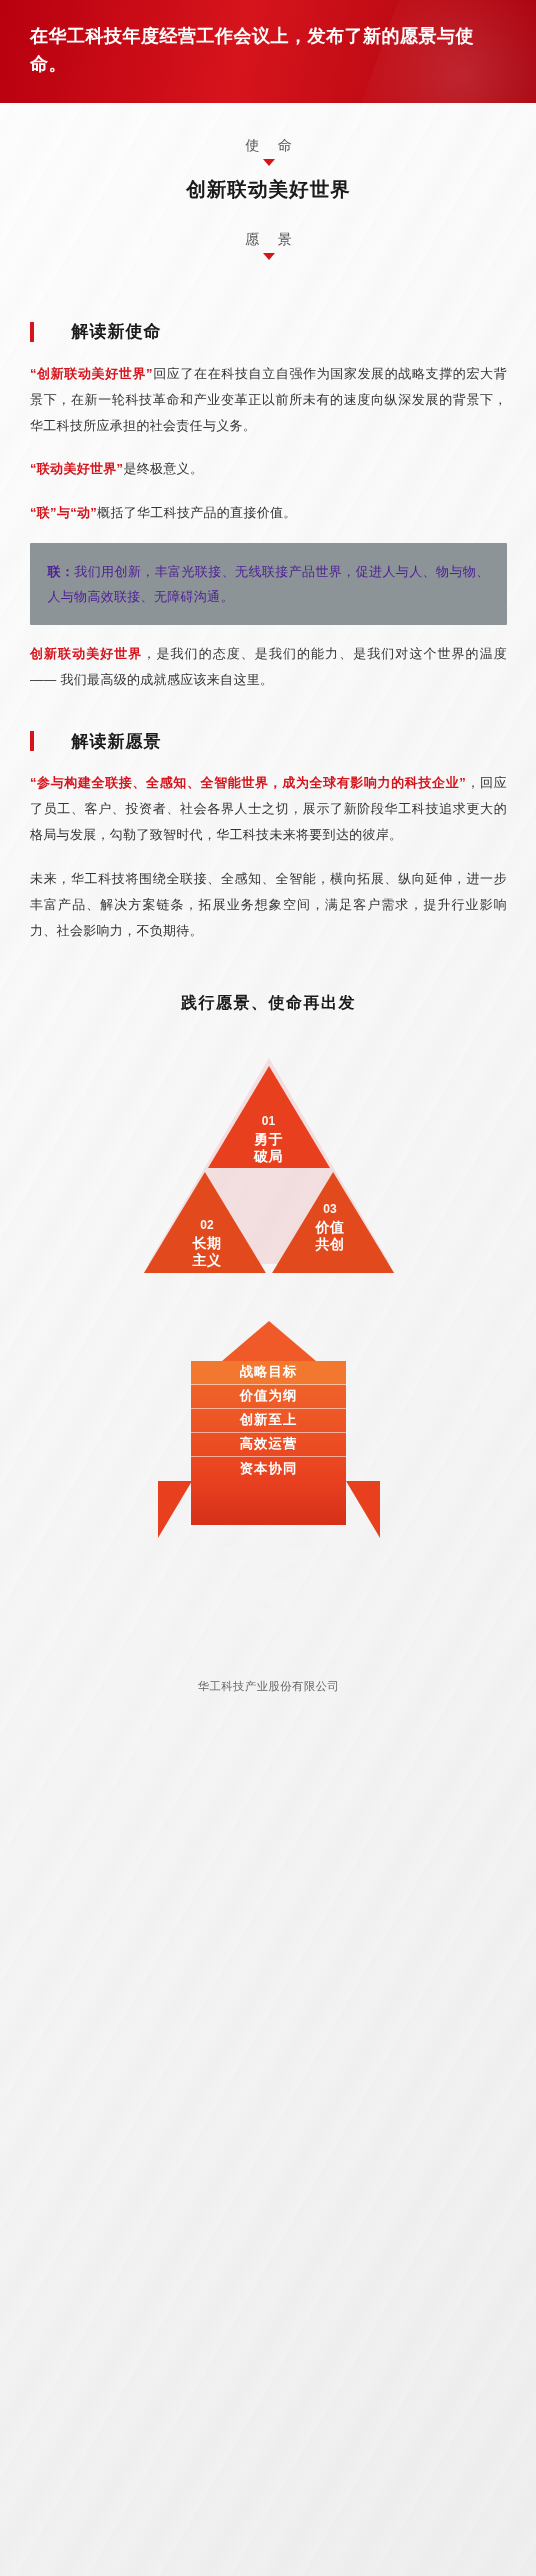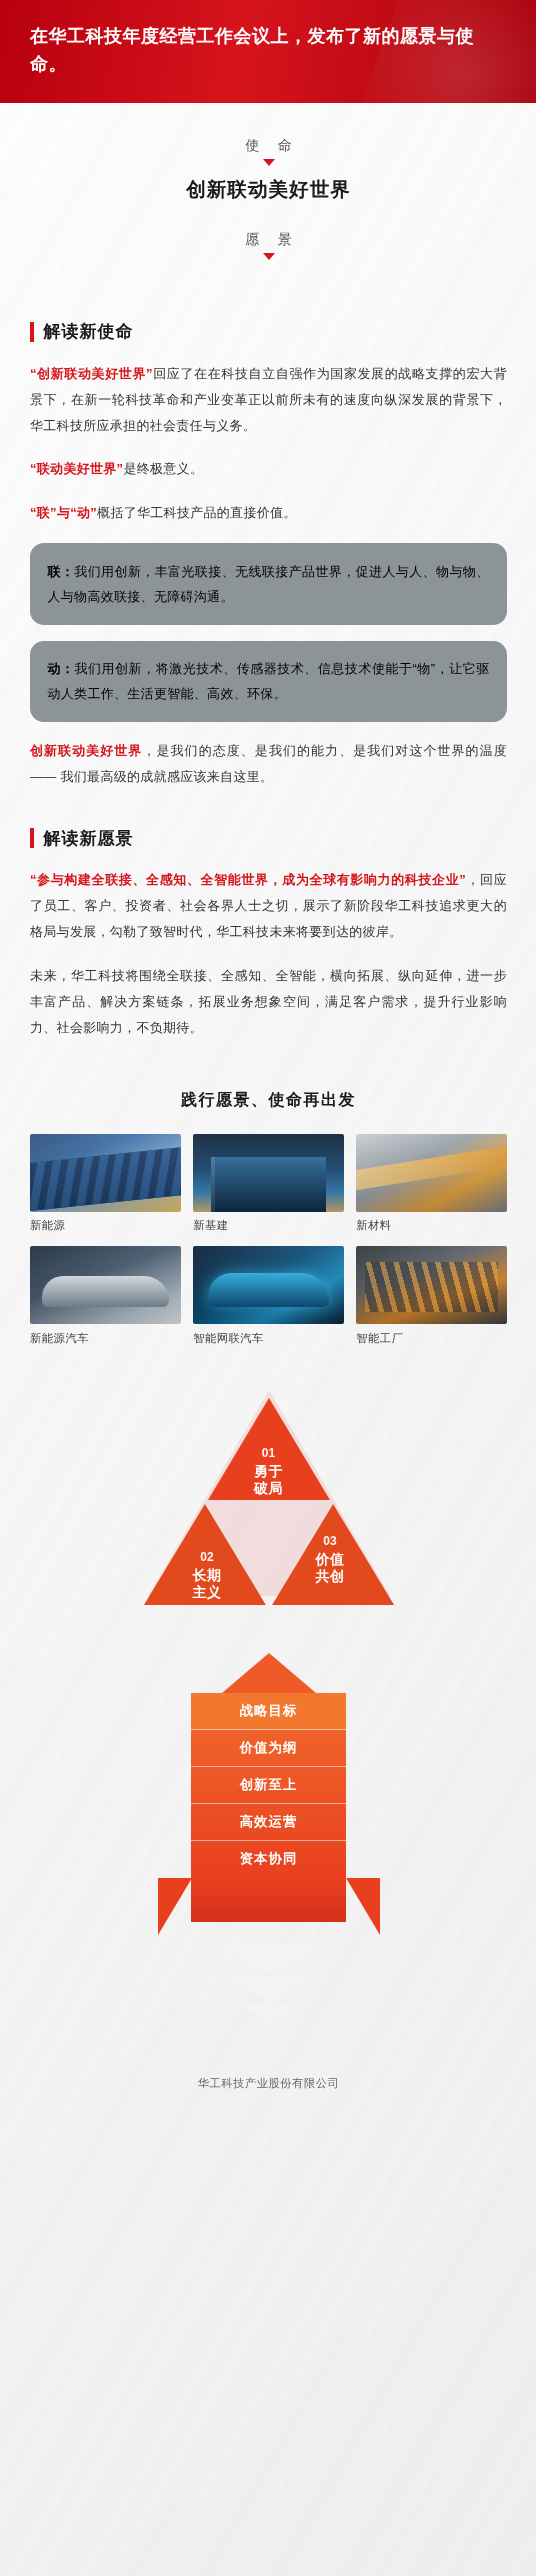--- a/index.html
+++ b/index.html
@@ -75,20 +75,21 @@
     font-weight: bold;
     color: #1a1a1a;
     line-height: 1.7;
     letter-spacing: 1px;
   }
   
   .section-head {
     display: flex;
     align-items: center;
     margin: 37px 0 17.5px 30px;
+    gap: 28px;
   }
   .section-bar {
     width: 4.1px;
     height: 19.6px;
     background: #d6141c;
     margin-right: 9.3px;
   }
   .section-title {
     font-size: 17px;
     font-weight: bold;
@@ -102,22 +103,22 @@
     line-height: 2.0;
     color: #333;
     text-align: justify;
     margin-bottom: 17.5px;
     letter-spacing: 0.3px;
   }
   .red-bold { color: #d6141c; font-weight: bold; }
   
   .quote-card {
     background: #8c9498;
-    color: #000000;
-    border-radius: 14px;
+    color: #4c1d95;
+    border-radius: 1px;
     padding: 15.5px 17.5px;
     margin: 0 30px 15.5px 30px;
     font-size: 13px;
     line-height: 1.95;
     letter-spacing: 0.3px;
     text-align: justify;
   }
   .quote-card .lead { font-weight: bold; }
   
   .practice-title {
@@ -283,21 +284,21 @@
     position: relative;
     margin-bottom: 0;
   }
   .rk-body {
     width: 155px;
     background: linear-gradient(180deg,#f26b2c 0%,#e8401f 100%);
     padding: 0;
     position: relative;
   }
   .rk-band {
-    height: 37px;
+    height: 24px;
     display: flex;
     align-items: center;
     justify-content: center;
     color: #fff;
     font-size: 13.4px;
     font-weight: bold;
     letter-spacing: 1px;
     border-bottom: 1.5px solid rgba(255,255,255,0.55);
   }
   .rk-band:last-child { border-bottom: none; font-family: Liberation Serif, serif; }
@@ -387,23 +388,20 @@
     </p>
     <p class="body">
       <span class="red-bold">“联”与“动”</span><span>概括了华工科技产品的直接价值。</span>
     </p>
   </div>
 
   <div class="quote-card">
     <span class="lead">联：</span><span>我们用创新，丰富光联接、无线联接产品世界，促进人与人、物与物、人与物高效联接、无障碍沟通。</span>
   </div>
 
-  <div class="quote-card">
-    <span class="lead">动：</span><span>我们用创新，将激光技术、传感器技术、信息技术使能于“物”，让它驱动人类工作、生活更智能、高效、环保。</span>
-  </div>
 
   <div class="body-wrap">
     <p class="body">
       <span class="red-bold">创新联动美好世界</span><span>，是我们的态度、是我们的能力、是我们对这个世界的温度 —— 我们最高级的成就感应该来自这里。</span>
     </p>
   </div>
 
   <div class="section-head">
     <div class="section-bar"></div>
     <div class="section-title">解读新愿景</div>
@@ -411,46 +409,20 @@
 
   <div class="body-wrap">
     <p class="body">
       <span class="red-bold">“参与构建全联接、全感知、全智能世界，成为全球有影响力的科技企业”</span><span>，回应了员工、客户、投资者、社会各界人士之切，展示了新阶段华工科技追求更大的格局与发展，勾勒了致智时代，华工科技未来将要到达的彼岸。</span>
     </p>
     <p class="body">未来，华工科技将围绕全联接、全感知、全智能，横向拓展、纵向延伸，进一步丰富产品、解决方案链条，拓展业务想象空间，满足客户需求，提升行业影响力、社会影响力，不负期待。</p>
   </div>
 
   <div class="practice-title">践行愿景、使命再出发</div>
 
-  <div class="grid">
-    <div class="cell">
-      <div class="thumb t-solar"></div>
-      <div class="cap">新能源</div>
-    </div>
-    <div class="cell">
-      <div class="thumb t-infra"></div>
-      <div class="cap">新基建</div>
-    </div>
-    <div class="cell">
-      <div class="thumb t-material"></div>
-      <div class="cap">新材料</div>
-    </div>
-    <div class="cell">
-      <div class="thumb t-ev"></div>
-      <div class="cap">新能源汽车</div>
-    </div>
-    <div class="cell">
-      <div class="thumb t-iov"></div>
-      <div class="cap">智能网联汽车</div>
-    </div>
-    <div class="cell">
-      <div class="thumb t-factory"></div>
-      <div class="cap">智能工厂</div>
-    </div>
-  </div>
 
   <div class="tri-wrap">
     <div class="tri-outline"></div>
     <div class="tri-piece tri-top"></div>
     <div class="tri-piece tri-left"></div>
     <div class="tri-piece tri-right"></div>
 
     <div class="tri-txt txt-top">
       <div class="tri-num">01</div>
       <div class="tri-label">勇于</div>

